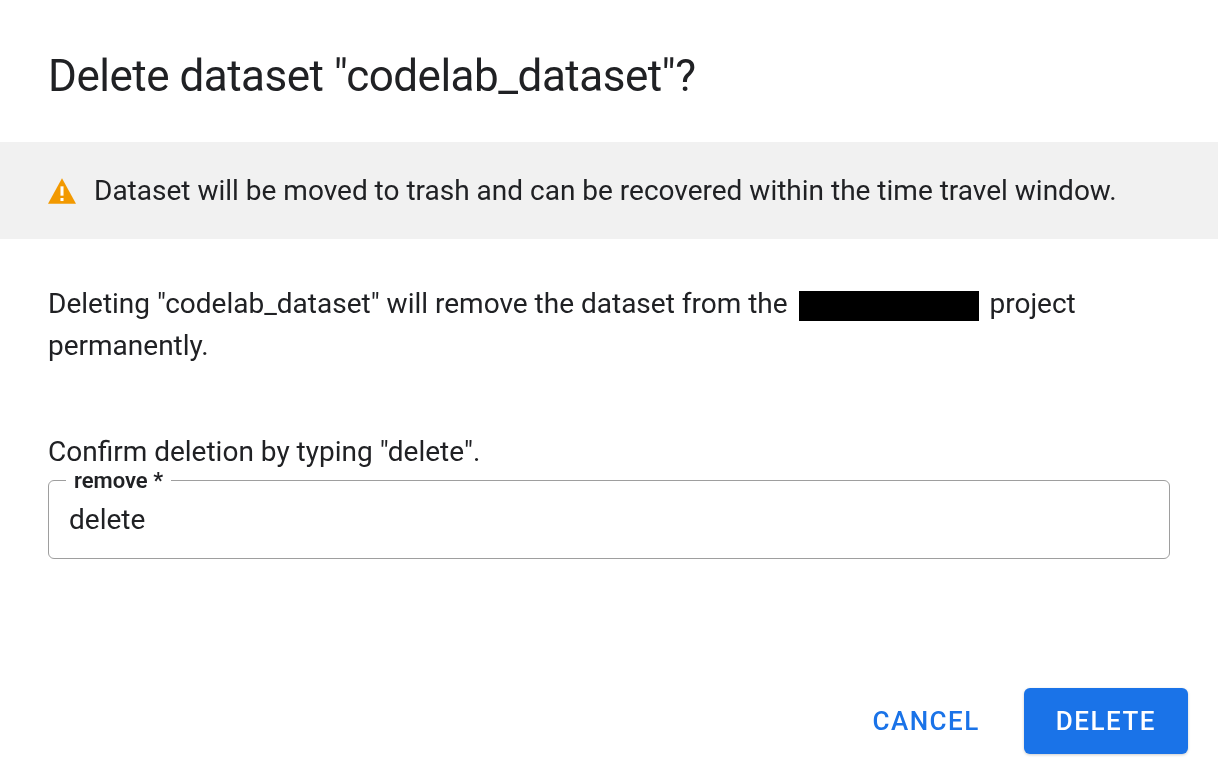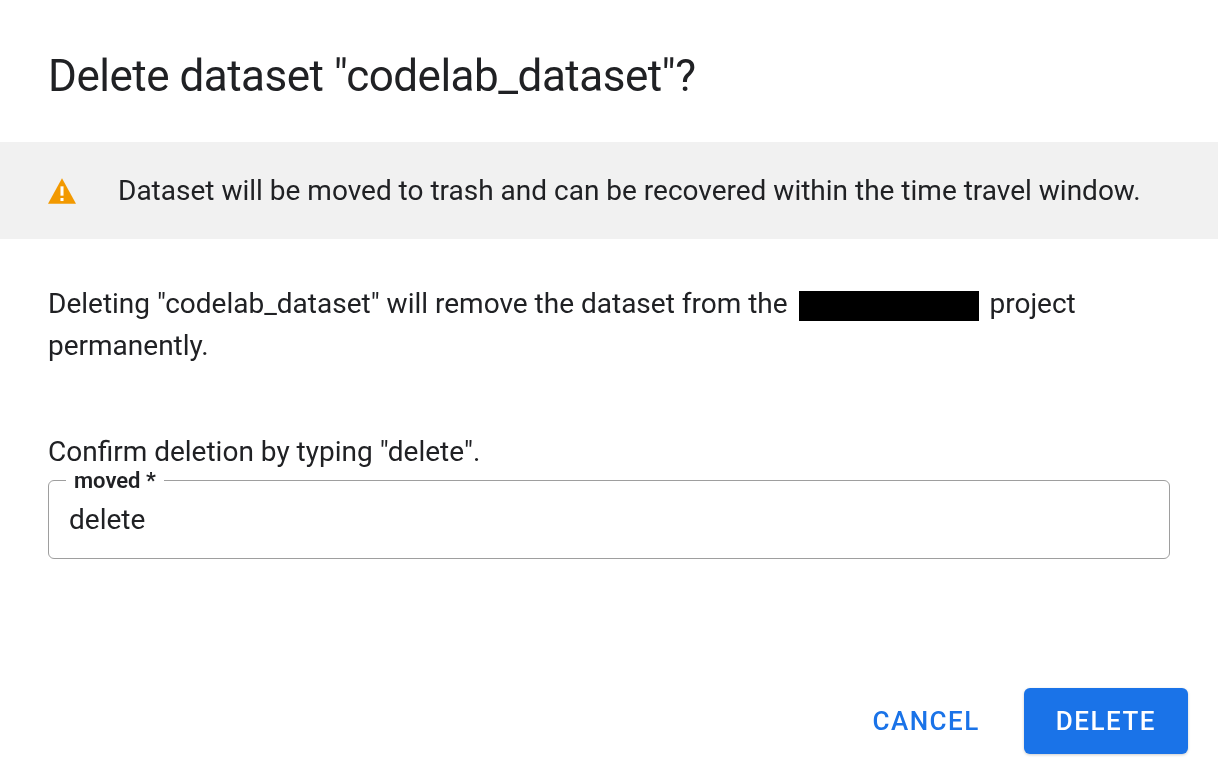--- a/index.html
+++ b/index.html
@@ -30,21 +30,21 @@
       color: #202124;
       padding: 50px 48px 40px 48px;
       letter-spacing: -0.5px;
     }
     
     .info-banner {
       background: #f1f1f1;
       display: flex;
       align-items: center;
       padding: 32px 48px;
-      gap: 42px;
+      gap: 18px;
     }
     
     .warning-icon {
       flex-shrink: 0;
       width: 28px;
       height: 26px;
     }
     
     .warning-icon svg {
       width: 100%;
@@ -166,21 +166,21 @@
   </div>
 
   <div class="dialog-body">
     <p class="body-text">
       <span>Deleting "codelab_dataset" will remove the dataset from the </span><span class="redacted"></span><span> project permanently.</span>
     </p>
 
     <div class="confirm-section">
       <p class="confirm-instruction">Confirm deletion by typing "delete".</p>
       <div class="input-wrapper">
-        <span class="input-label">moved *</span>
+        <span class="input-label">remove *</span>
         <input type="text" class="delete-input" value="delete" style="">
       </div>
     </div>
   </div>
 
   <div class="dialog-actions">
     <button class="btn btn-cancel">CANCEL</button>
     <button class="btn btn-delete">DELETE</button>
   </div>
 

